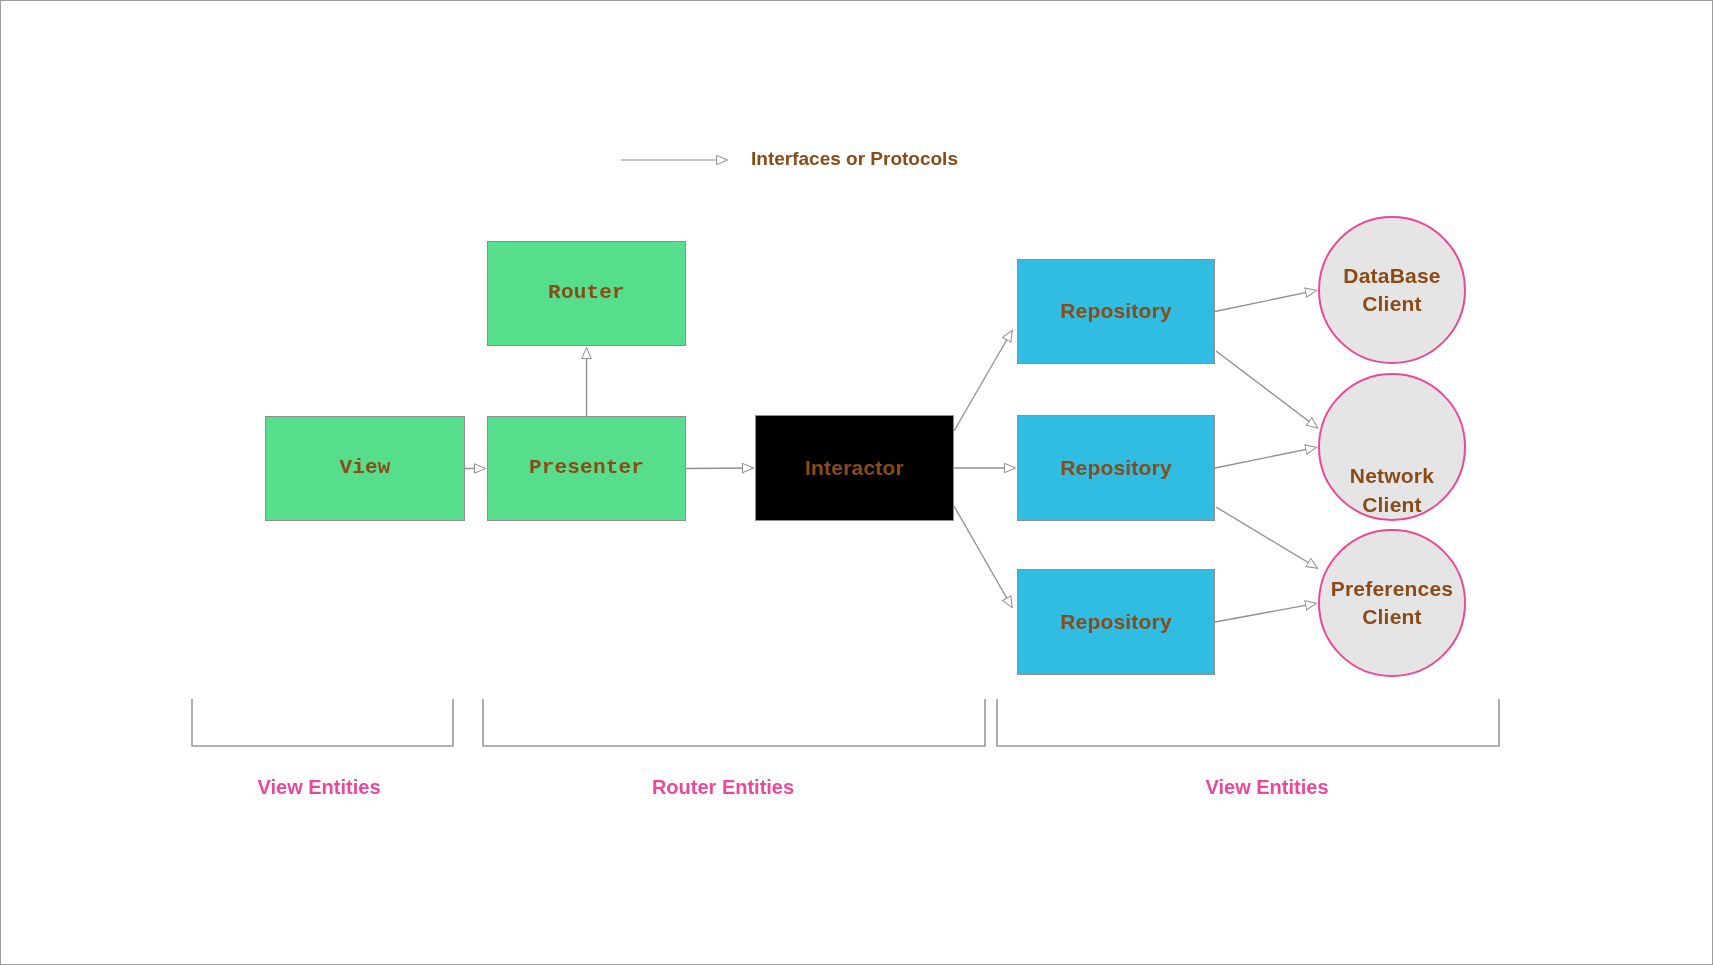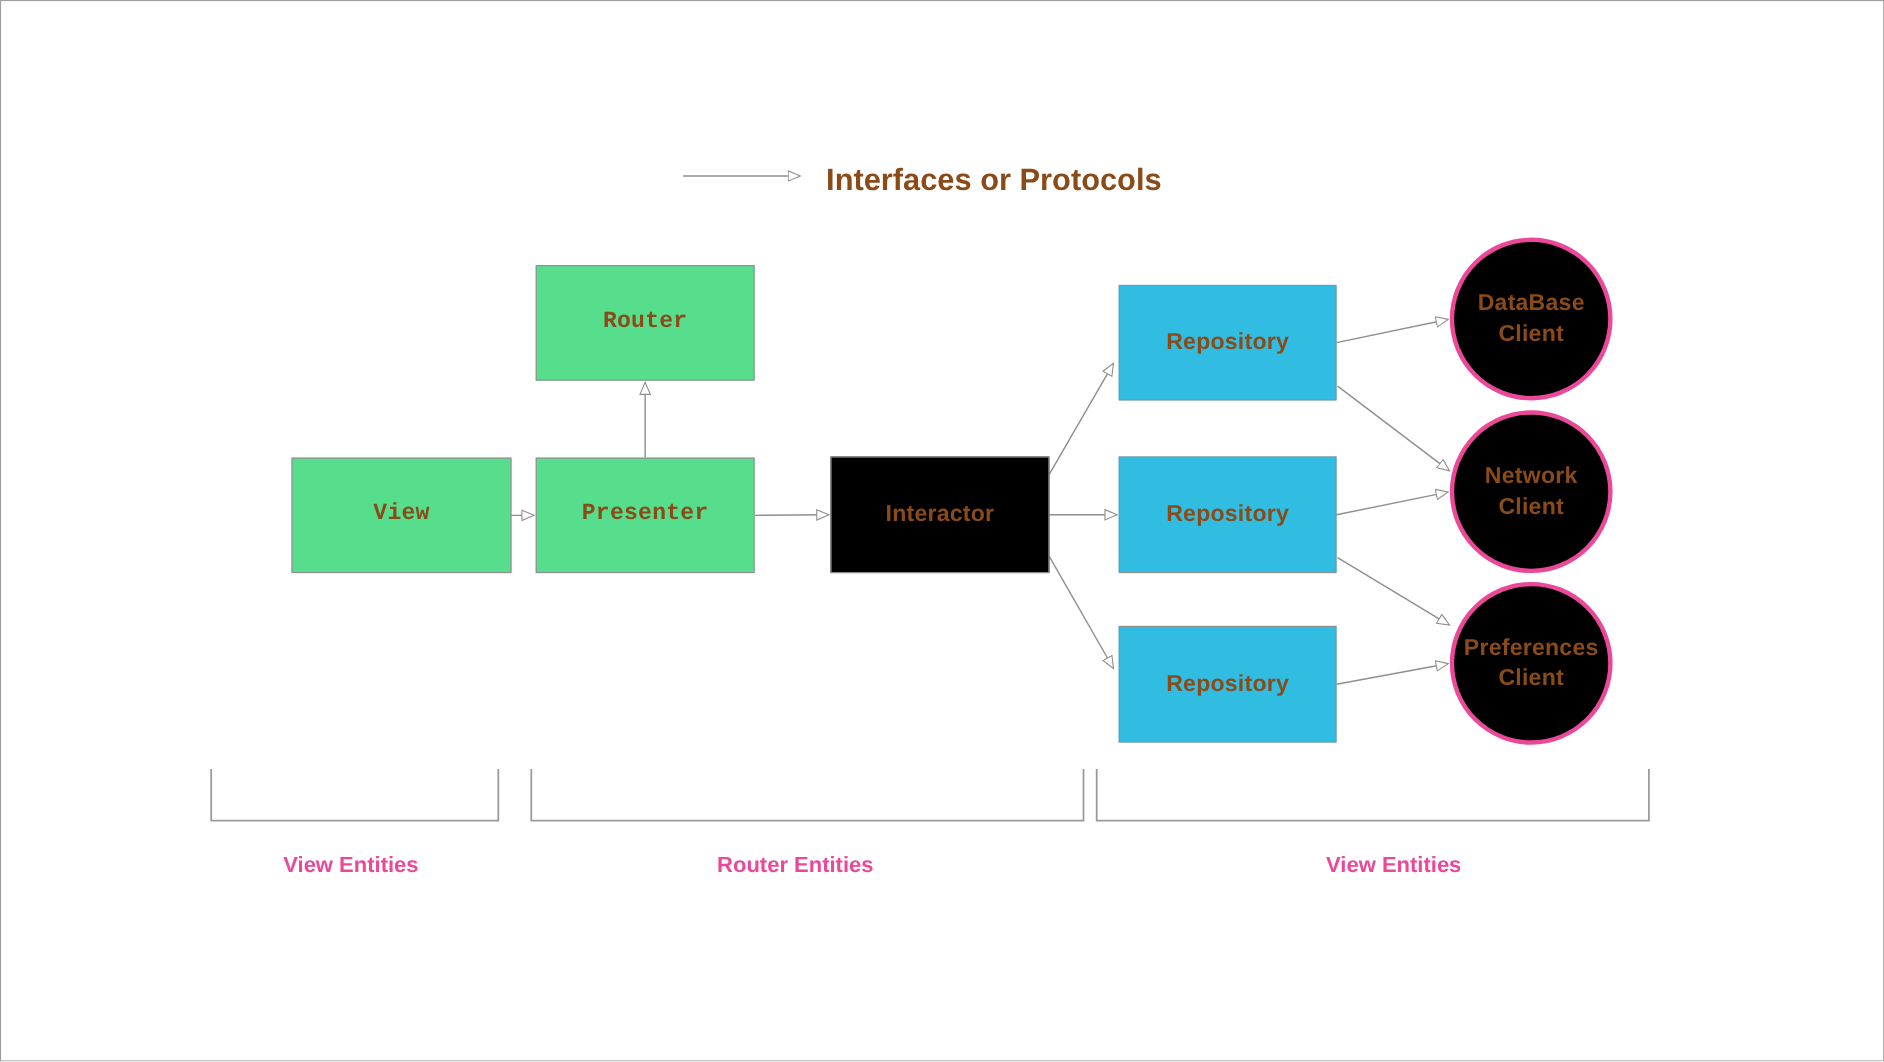--- a/index.html
+++ b/index.html
@@ -33,29 +33,29 @@
     font-weight: bold;
     font-size: 21px;
     line-height: 1.35;
     letter-spacing: 0.2px;
     border: 1px solid #8f8f8f;
   }
   .node.green  { background: #57DE8D; font-family: Liberation Mono, monospace; }
   .node.pink   { background: #000000; }
   .node.blue   { background: #31BDE1; }
   .node.circle {
-    background: #000000;
+    background: #e5e5e5;
     border-radius: 50%;
-    border: 4px solid #ec4899;
+    border: 2px solid #ec4899;
   }
   .legend-label {
     position: absolute;
     color: #8a4b18;
     font-weight: bold;
-    font-size: 28px;
+    font-size: 19px;
     white-space: nowrap;
   }
   .group-label {
     position: absolute;
     color: #ec4899;
     font-weight: bold;
     font-size: 20px;
     white-space: nowrap;
     text-align: center;
     transform: translateX(-50%);
@@ -121,21 +121,21 @@
       </div>
       <div class="node blue" style="left: 1016px; top: 414px; width: 198px; height: 106px;">
         <span>Repository</span>
       </div>
       <div class="node blue" style="left: 1016px; top: 568px; width: 198px; height: 106px;">
         <span>Repository</span>
       </div>
       <div class="node circle teal" style="left: 1317px; top: 215px; width: 148px; height: 148px;">
         <span>DataBase<br>Client</span>
       </div>
-      <div class="node circle teal" style="left: 1317px; top: 372px; width: 148px; height: 148px;">
+      <div class="node circle teal" style="left: 1317px; top: 372px; width: 148px; height: 148px; align-items: flex-end;">
         <span>Network<br>Client</span>
       </div>
       <div class="node circle teal" style="left: 1317px; top: 528px; width: 148px; height: 148px;">
         <span>Preferences<br>Client</span>
       </div>
     </div>
 
   <div id="group-labels">
       <div class="group-label" style="left: 318px; top: 775px;">View Entities</div>
       <div class="group-label" style="left: 722px; top: 775px;">Router Entities</div>

